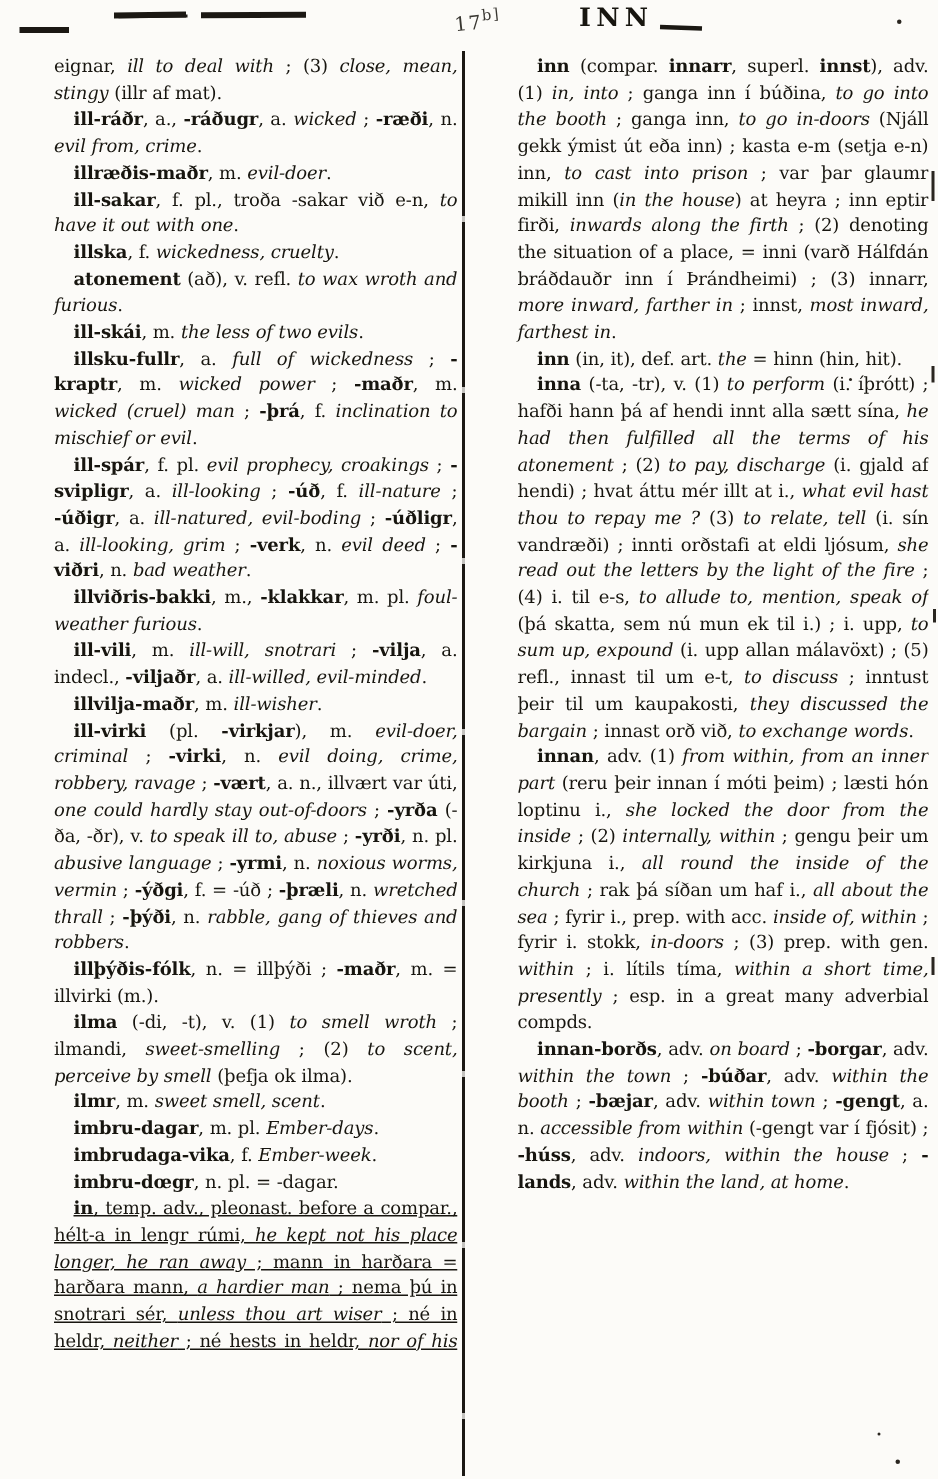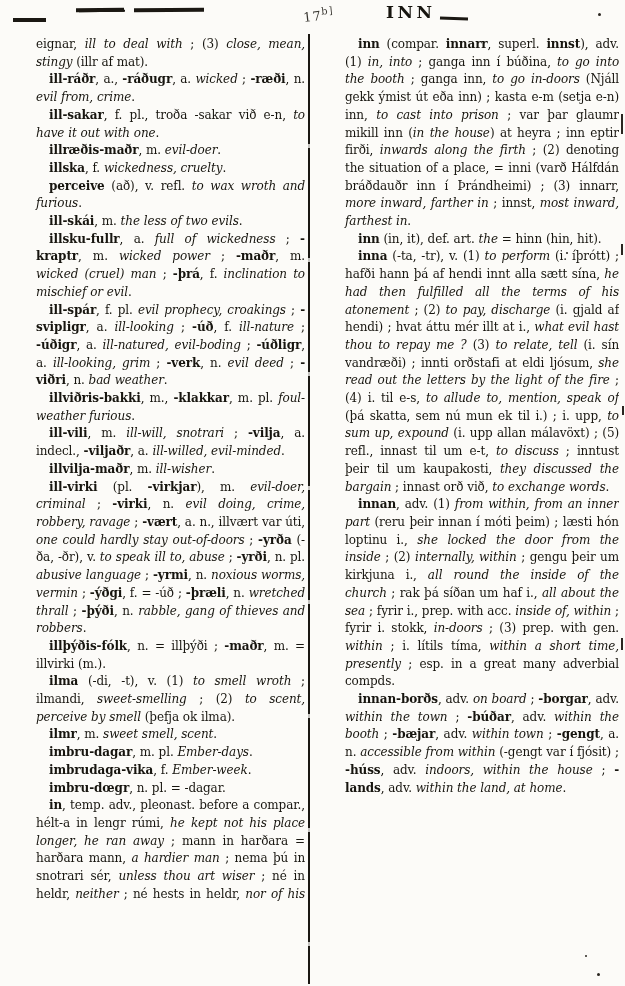--- a/index.html
+++ b/index.html
@@ -43,21 +43,21 @@
       #1b1813 0px, #1b1813 110px, rgba(27,24,19,.25) 110px, rgba(27,24,19,.25) 114px);
   }
 
   .entry {
     font-size:12px; line-height:17.7px;
     text-align:justify;
     text-indent:13px;
     letter-spacing:-0.1px; word-spacing:0.1px;margin-left:28px;
   }
   .entry.noind { text-indent:0; }
-  .entry.cont  { text-align-last:justify; }
+  .entry.cont  { text-align-last:justify;text-decoration:underline; }
   .seg.b { font-weight:bold; }
   .seg.i { font-style:italic; }
 
   
   .artifact { position:absolute; background:#2a2620; }
   .dot { border-radius:50%; }
 </style>
 </head>
 <body>
 
@@ -70,24 +70,24 @@
     <div class="page-mark"><span>17</span><sup>b]</sup></div>
     <div class="running-head">INN</div>
     <div class="smudge inn-smudge"></div>
   </div>
 
   <div class="divider"></div>
 
   <div class="col col-left">
       <p class="entry noind"><span class="seg">eignar, </span><span class="seg i">ill to deal with</span><span class="seg">&nbsp;; (3) </span><span class="seg i">close, mean, stingy</span><span class="seg"> (illr af mat).</span></p>
       <p class="entry"><span class="seg b">ill-ráðr</span><span class="seg">, a., </span><span class="seg b">-ráðugr</span><span class="seg">, a. </span><span class="seg i">wicked</span><span class="seg">&nbsp;; </span><span class="seg b">-ræði</span><span class="seg">, n. </span><span class="seg i">evil from, crime</span><span class="seg">.</span></p>
+      <p class="entry"><span class="seg b">illræðis-maðr</span><span class="seg">, m. </span><span class="seg i">evil-doer</span><span class="seg">.</span></p>
       <p class="entry"><span class="seg b">ill-sakar</span><span class="seg">, f. pl., troða -sakar við e-n, </span><span class="seg i">to have it out with one</span><span class="seg">.</span></p>
-      <p class="entry"><span class="seg b">illræðis-maðr</span><span class="seg">, m. </span><span class="seg i">evil-doer</span><span class="seg">.</span></p>
       <p class="entry"><span class="seg b">illska</span><span class="seg">, f. </span><span class="seg i">wickedness, cruelty</span><span class="seg">.</span></p>
-      <p class="entry"><span class="seg b">perceive</span><span class="seg"> (að), v. refl. </span><span class="seg i">to wax wroth and furious</span><span class="seg">.</span></p>
+      <p class="entry"><span class="seg b">atonement</span><span class="seg"> (að), v. refl. </span><span class="seg i">to wax wroth and furious</span><span class="seg">.</span></p>
       <p class="entry"><span class="seg b">ill-skái</span><span class="seg">, m. </span><span class="seg i">the less of two evils</span><span class="seg">.</span></p>
       <p class="entry"><span class="seg b">illsku-fullr</span><span class="seg">, a. </span><span class="seg i">full of wickedness</span><span class="seg">&nbsp;; </span><span class="seg b">-kraptr</span><span class="seg">, m. </span><span class="seg i">wicked power</span><span class="seg">&nbsp;; </span><span class="seg b">-maðr</span><span class="seg">, m. </span><span class="seg i">wicked (cruel) man</span><span class="seg">&nbsp;; </span><span class="seg b">-þrá</span><span class="seg">, f. </span><span class="seg i">inclination to mischief or evil</span><span class="seg">.</span></p>
       <p class="entry"><span class="seg b">ill-spár</span><span class="seg">, f. pl. </span><span class="seg i">evil prophecy, croakings</span><span class="seg">&nbsp;; </span><span class="seg b">-svipligr</span><span class="seg">, a. </span><span class="seg i">ill-looking</span><span class="seg">&nbsp;; </span><span class="seg b">-úð</span><span class="seg">, f. </span><span class="seg i">ill-nature</span><span class="seg">&nbsp;; </span><span class="seg b">-úðigr</span><span class="seg">, a. </span><span class="seg i">ill-natured, evil-boding</span><span class="seg">&nbsp;; </span><span class="seg b">-úðligr</span><span class="seg">, a. </span><span class="seg i">ill-looking, grim</span><span class="seg">&nbsp;; </span><span class="seg b">-verk</span><span class="seg">, n. </span><span class="seg i">evil deed</span><span class="seg">&nbsp;; </span><span class="seg b">-viðri</span><span class="seg">, n. </span><span class="seg i">bad weather</span><span class="seg">.</span></p>
       <p class="entry"><span class="seg b">illviðris-bakki</span><span class="seg">, m., </span><span class="seg b">-klakkar</span><span class="seg">, m. pl. </span><span class="seg i">foul-weather furious</span><span class="seg">.</span></p>
       <p class="entry"><span class="seg b">ill-vili</span><span class="seg">, m. </span><span class="seg i">ill-will, snotrari</span><span class="seg">&nbsp;; </span><span class="seg b">-vilja</span><span class="seg">, a. indecl., </span><span class="seg b">-viljaðr</span><span class="seg">, a. </span><span class="seg i">ill-willed, evil-minded</span><span class="seg">.</span></p>
       <p class="entry"><span class="seg b">illvilja-maðr</span><span class="seg">, m. </span><span class="seg i">ill-wisher</span><span class="seg">.</span></p>
       <p class="entry"><span class="seg b">ill-virki</span><span class="seg"> (pl. </span><span class="seg b">-virkjar</span><span class="seg">), m. </span><span class="seg i">evil-doer, criminal</span><span class="seg">&nbsp;; </span><span class="seg b">-virki</span><span class="seg">, n. </span><span class="seg i">evil doing, crime, robbery, ravage</span><span class="seg">&nbsp;; </span><span class="seg b">-vært</span><span class="seg">, a. n., illvært var úti, </span><span class="seg i">one could hardly stay out-of-doors</span><span class="seg">&nbsp;; </span><span class="seg b">-yrða</span><span class="seg"> (-ða, -ðr), v. </span><span class="seg i">to speak ill to, abuse</span><span class="seg">&nbsp;; </span><span class="seg b">-yrði</span><span class="seg">, n. pl. </span><span class="seg i">abusive language</span><span class="seg">&nbsp;; </span><span class="seg b">-yrmi</span><span class="seg">, n. </span><span class="seg i">noxious worms, vermin</span><span class="seg">&nbsp;; </span><span class="seg b">-ýðgi</span><span class="seg">, f. = -úð&nbsp;; </span><span class="seg b">-þræli</span><span class="seg">, n. </span><span class="seg i">wretched thrall</span><span class="seg">&nbsp;; </span><span class="seg b">-þýði</span><span class="seg">, n. </span><span class="seg i">rabble, gang of thieves and robbers</span><span class="seg">.</span></p>
       <p class="entry"><span class="seg b">illþýðis-fólk</span><span class="seg">, n. = illþýði&nbsp;; </span><span class="seg b">-maðr</span><span class="seg">, m. = illvirki (m.).</span></p>
       <p class="entry"><span class="seg b">ilma</span><span class="seg"> (-di, -t), v. (1) </span><span class="seg i">to smell wroth</span><span class="seg">&nbsp;; ilmandi, </span><span class="seg i">sweet-smelling</span><span class="seg">&nbsp;; (2) </span><span class="seg i">to scent, perceive by smell</span><span class="seg"> (þefja ok ilma).</span></p>
       <p class="entry"><span class="seg b">ilmr</span><span class="seg">, m. </span><span class="seg i">sweet smell, scent</span><span class="seg">.</span></p>

